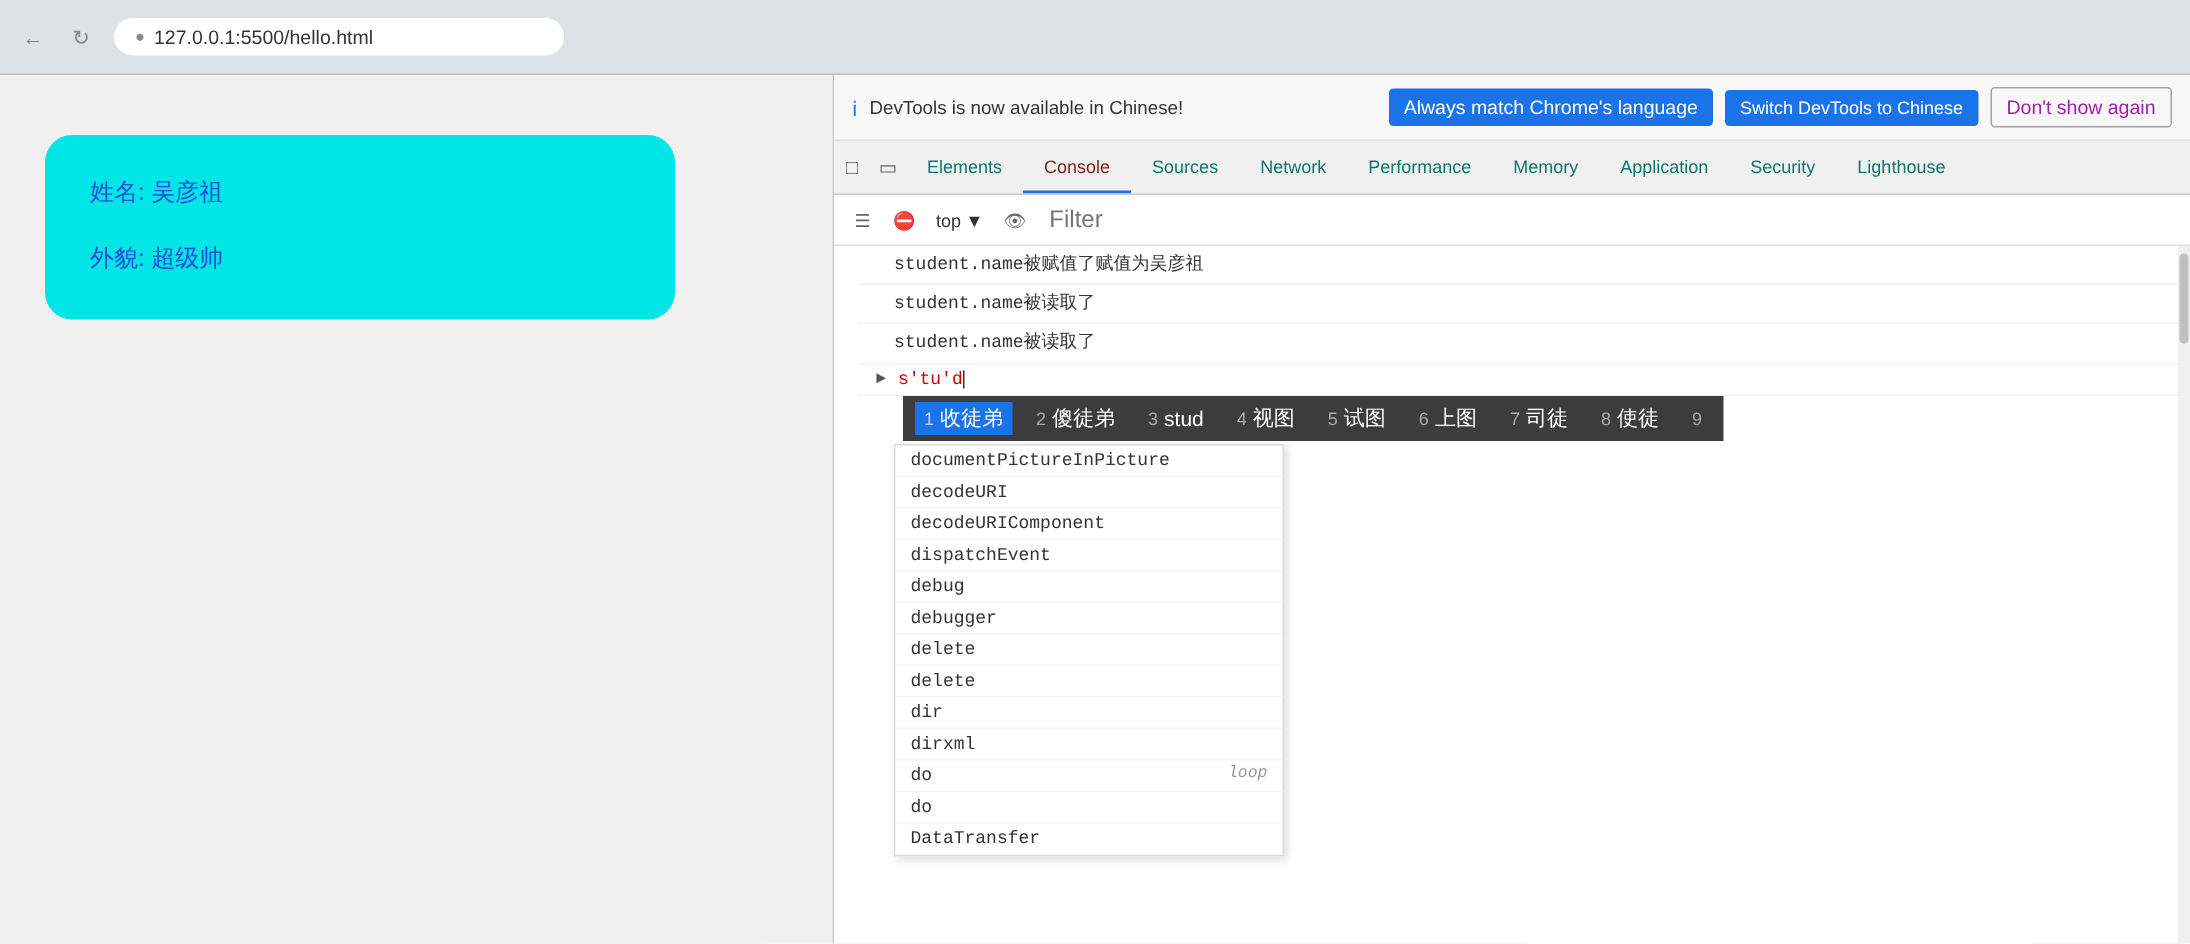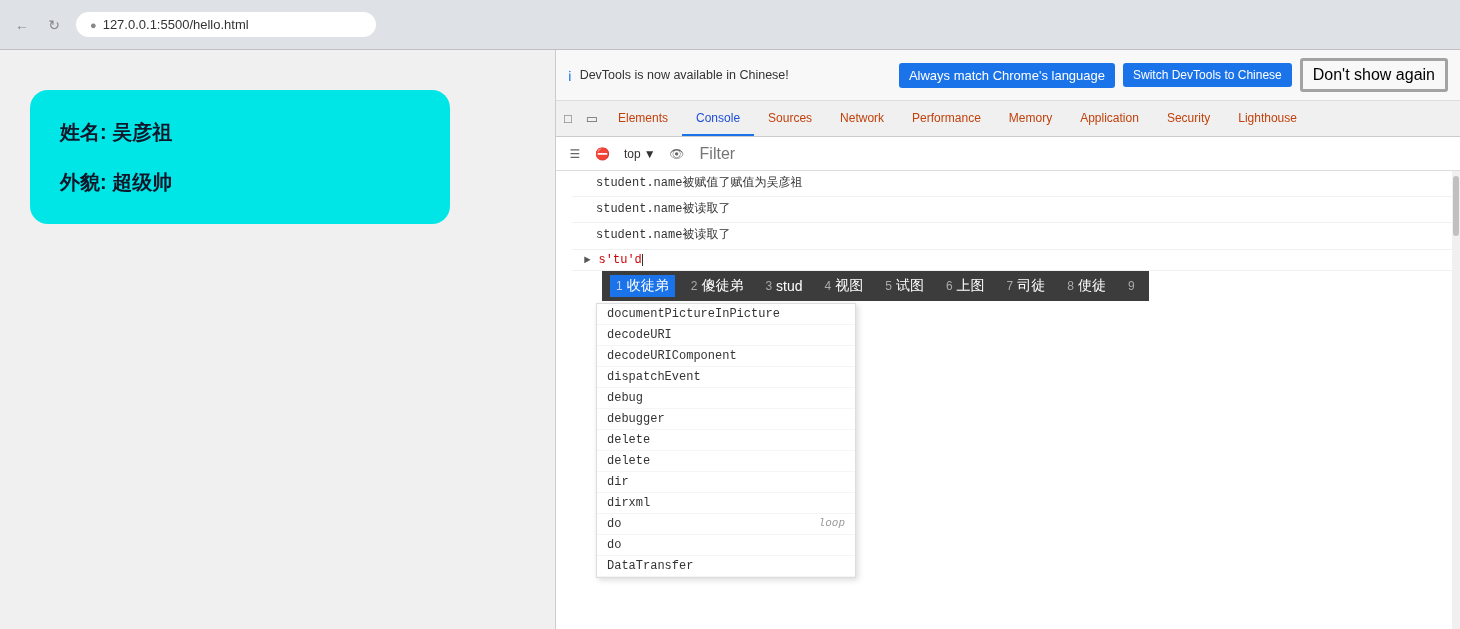--- a/index.html
+++ b/index.html
@@ -58,23 +58,23 @@
       padding: 40px 30px;
       flex-shrink: 0;
     }
     .info-card {
       background: #00e5e5;
       border-radius: 18px;
       padding: 28px 30px;
       width: 420px;
     }
     .info-card p {
-      font-size: 20px;
-      font-weight: bold;
-      color: #0f172a;
+      font-size: 16px;
+      font-weight: normal;
+      color: #1d4ed8;
       margin-bottom: 22px;
       line-height: 1.4;
     }
     .info-card p:last-child { margin-bottom: 0; }
 
     
     .devtools {
       flex: 1;
       background: #f8f8f8;
       display: flex;
@@ -110,51 +110,51 @@
       color: white;
       border: none;
       padding: 5px 10px;
       font-size: 12px;
       border-radius: 3px;
       cursor: pointer;
       white-space: nowrap;
     }
     .btn-plain {
       background: none;
-      border: 3px solid #a3a3a3;
+      border: 1px solid #a3a3a3;
       padding: 5px 10px;
-      font-size: 16px;
-      border-radius: 3px;
-      cursor: pointer;
-      color: #000000;
+      font-size: 13px;
+      border-radius: 3px;
+      cursor: pointer;
+      color: #a21caf;
       white-space: nowrap;
     }
 
     
     .devtools-tabs {
       display: flex;
       background: #f0f0f0;
       border-bottom: 1px solid #ccc;
       align-items: center;
       height: 36px;
       overflow: hidden;
     }
     .dt-tab {
       padding: 0 14px;
       height: 100%;
       display: flex;
       align-items: center;
       font-size: 12px;
-      color: #c2410c;
+      color: #0f766e;
       cursor: pointer;
       border-bottom: 2px solid transparent;
       white-space: nowrap;
     }
     .dt-tab.active {
-      color: #1d4ed8;
+      color: #7f1d1d;
       border-bottom: 2px solid #1a73e8;
     }
     .dt-tab-icon {
       width: 24px;
       height: 100%;
       display: flex;
       align-items: center;
       justify-content: center;
       color: #666;
       font-size: 13px;

